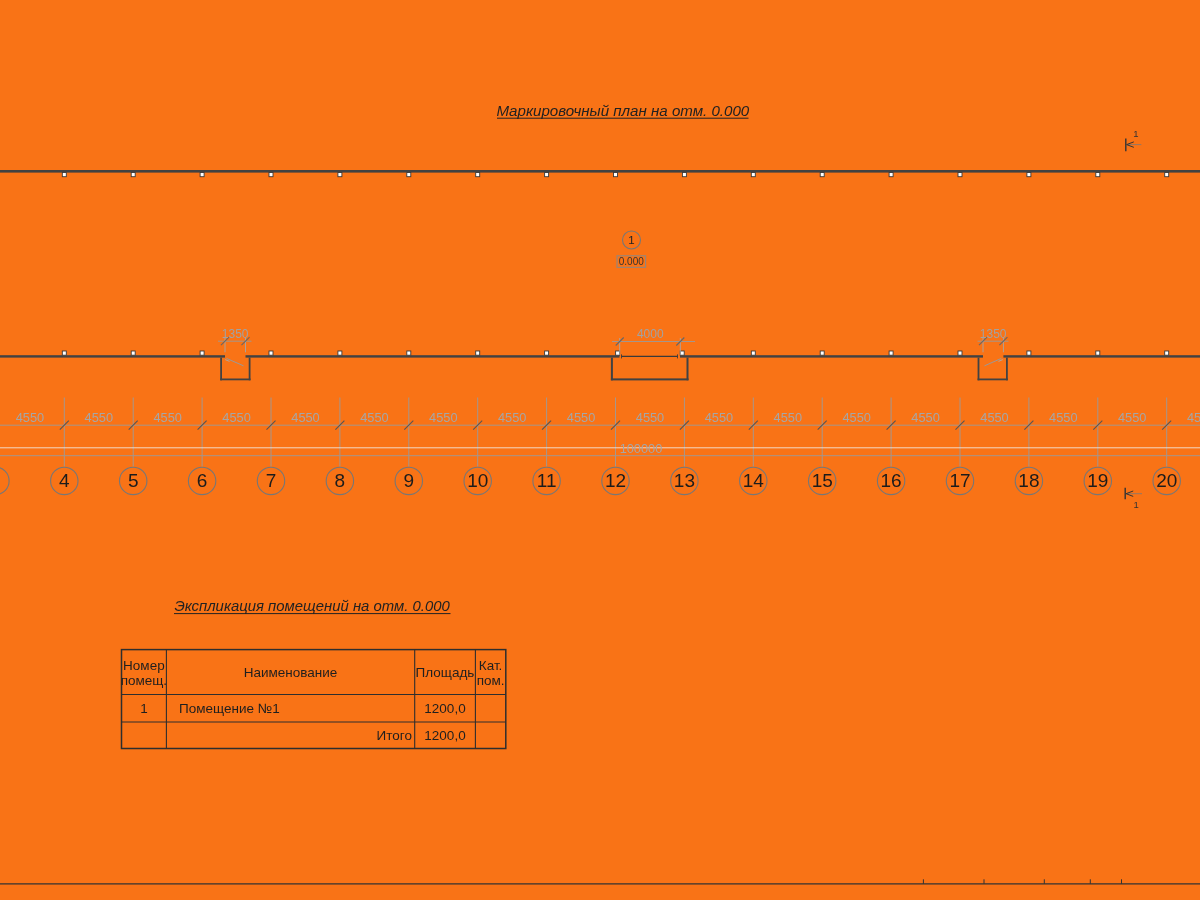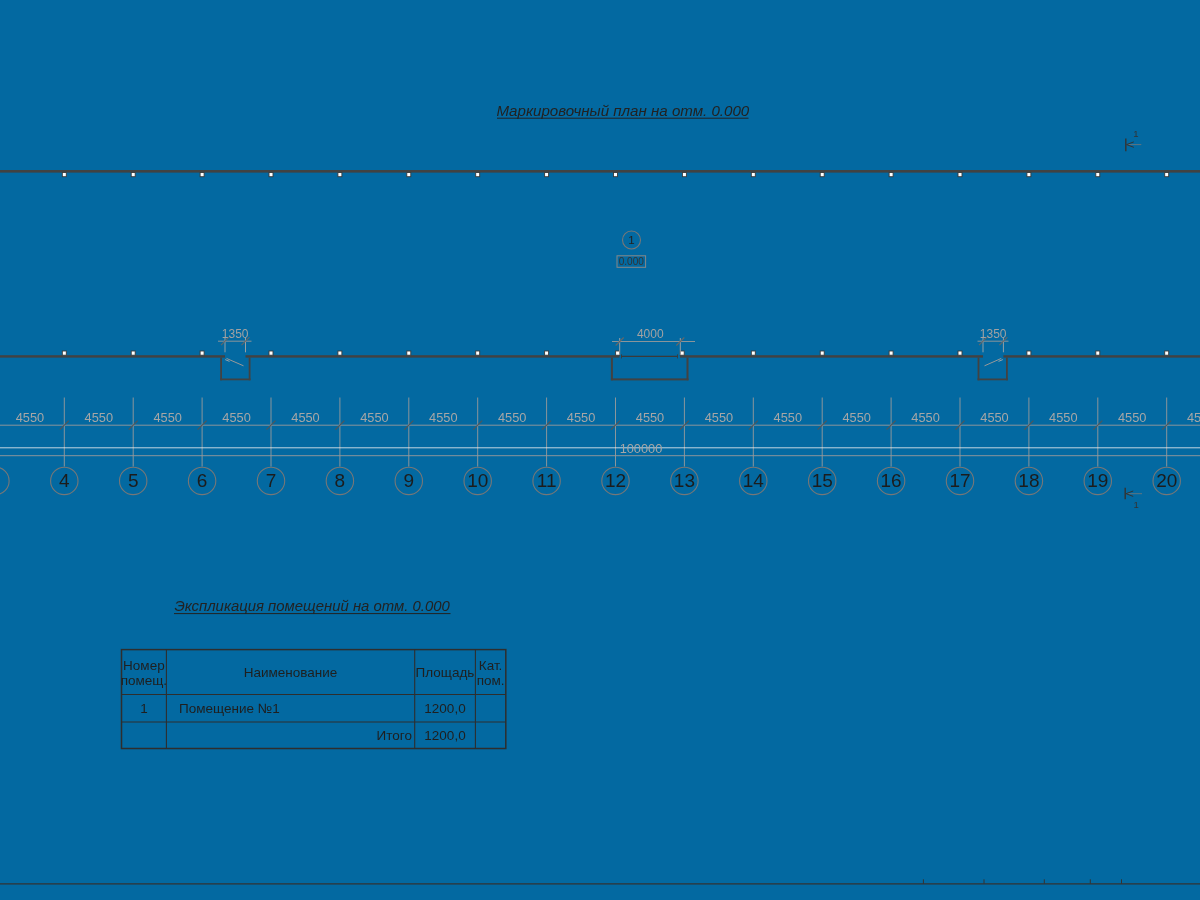--- a/index.html
+++ b/index.html
@@ -1,14 +1,14 @@
 <!DOCTYPE html>
 <html><head><meta charset="utf-8"><style>
 html,body{margin:0;padding:0;background:#fff;}
-.page{position:relative;width:1200px;height:900px;background:#0369a1;overflow:hidden;font-family:"Liberation Sans", sans-serif;}
+.page{position:relative;width:1200px;height:900px;background:#f97316;overflow:hidden;font-family:"Liberation Sans", sans-serif;}
 svg{transform:translateZ(0);} svg text{font-family:"Liberation Sans", sans-serif;}
 </style></head><body>
 <div class="page">
 <svg width="1200" height="900" viewBox="0 0 1200 900">
 
 <g>
         <text x="622.8" y="115.5" font-size="15.1" font-style="italic" fill="#222" text-anchor="middle">Маркировочный план на отм. 0.000</text>
 <line x1="497" y1="118.2" x2="748.5" y2="118.2" stroke="#222" stroke-width="1"></line>
       </g>
 

